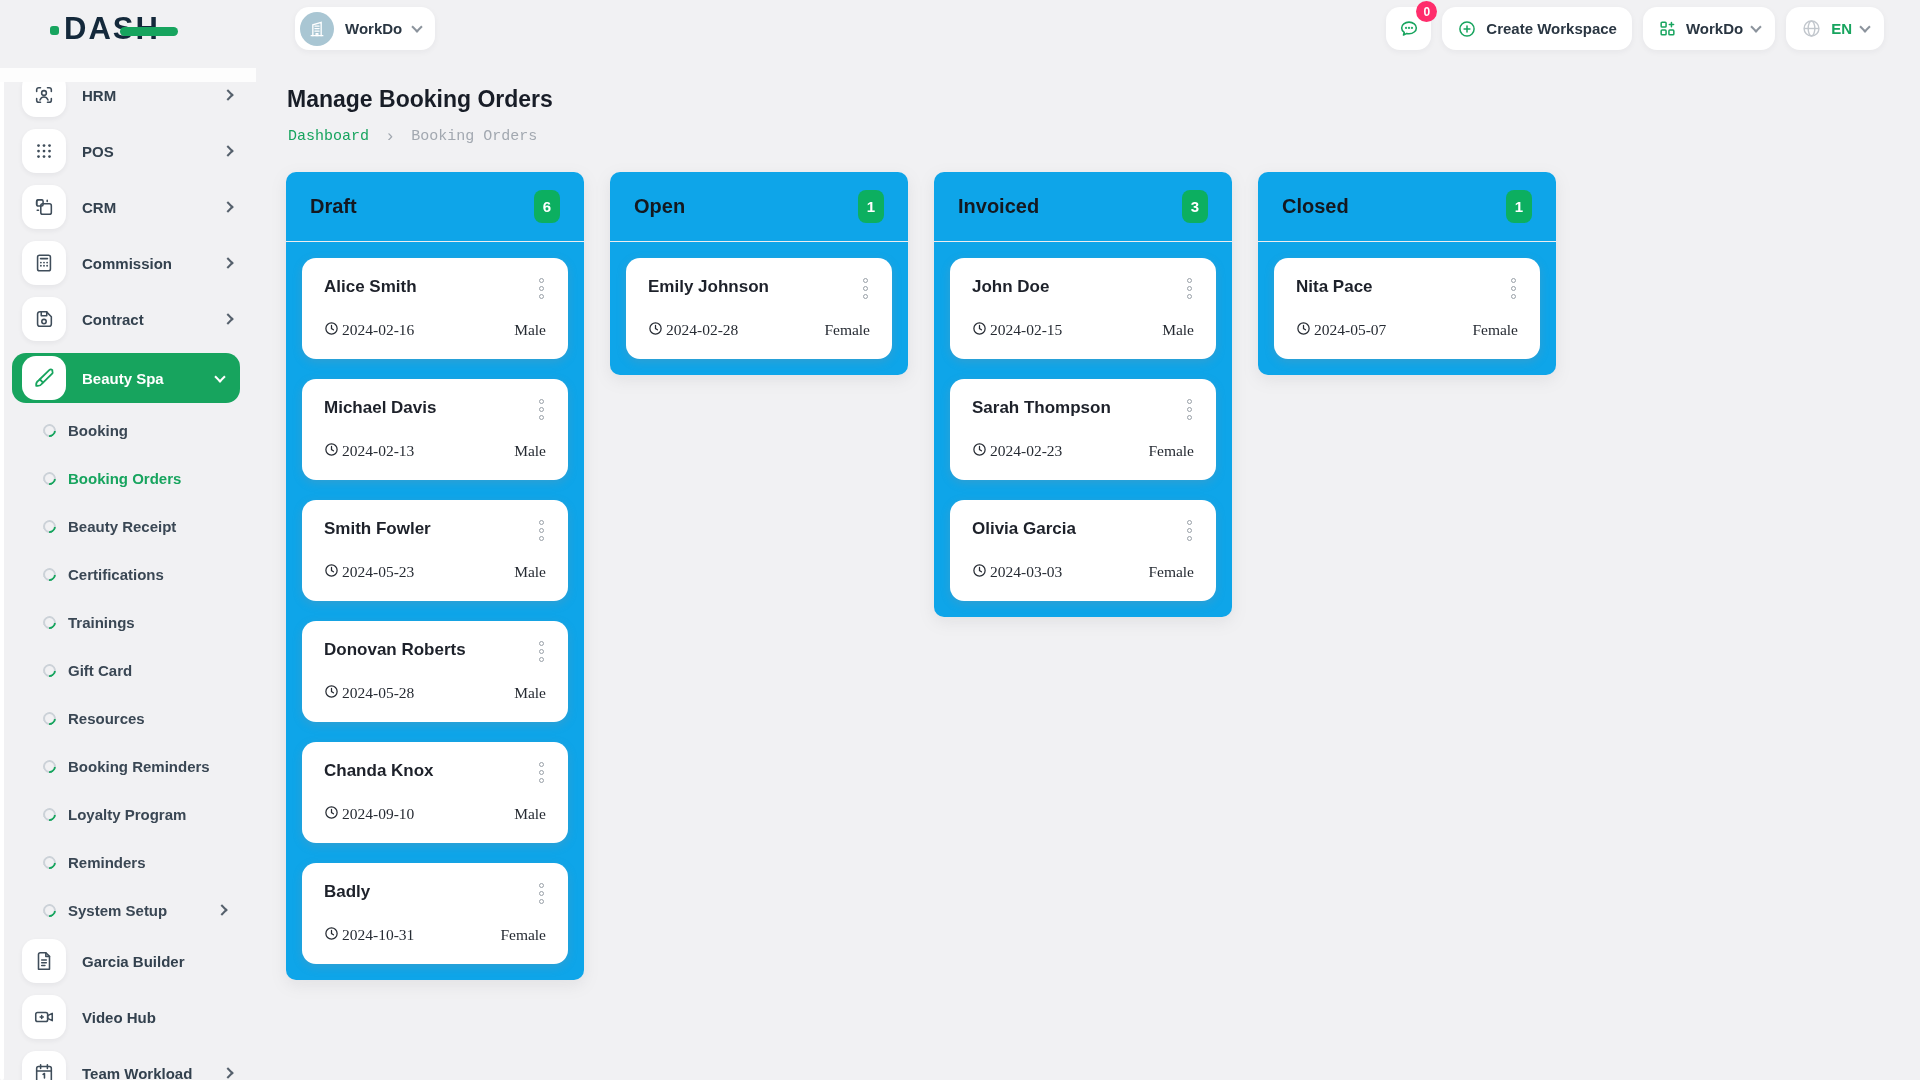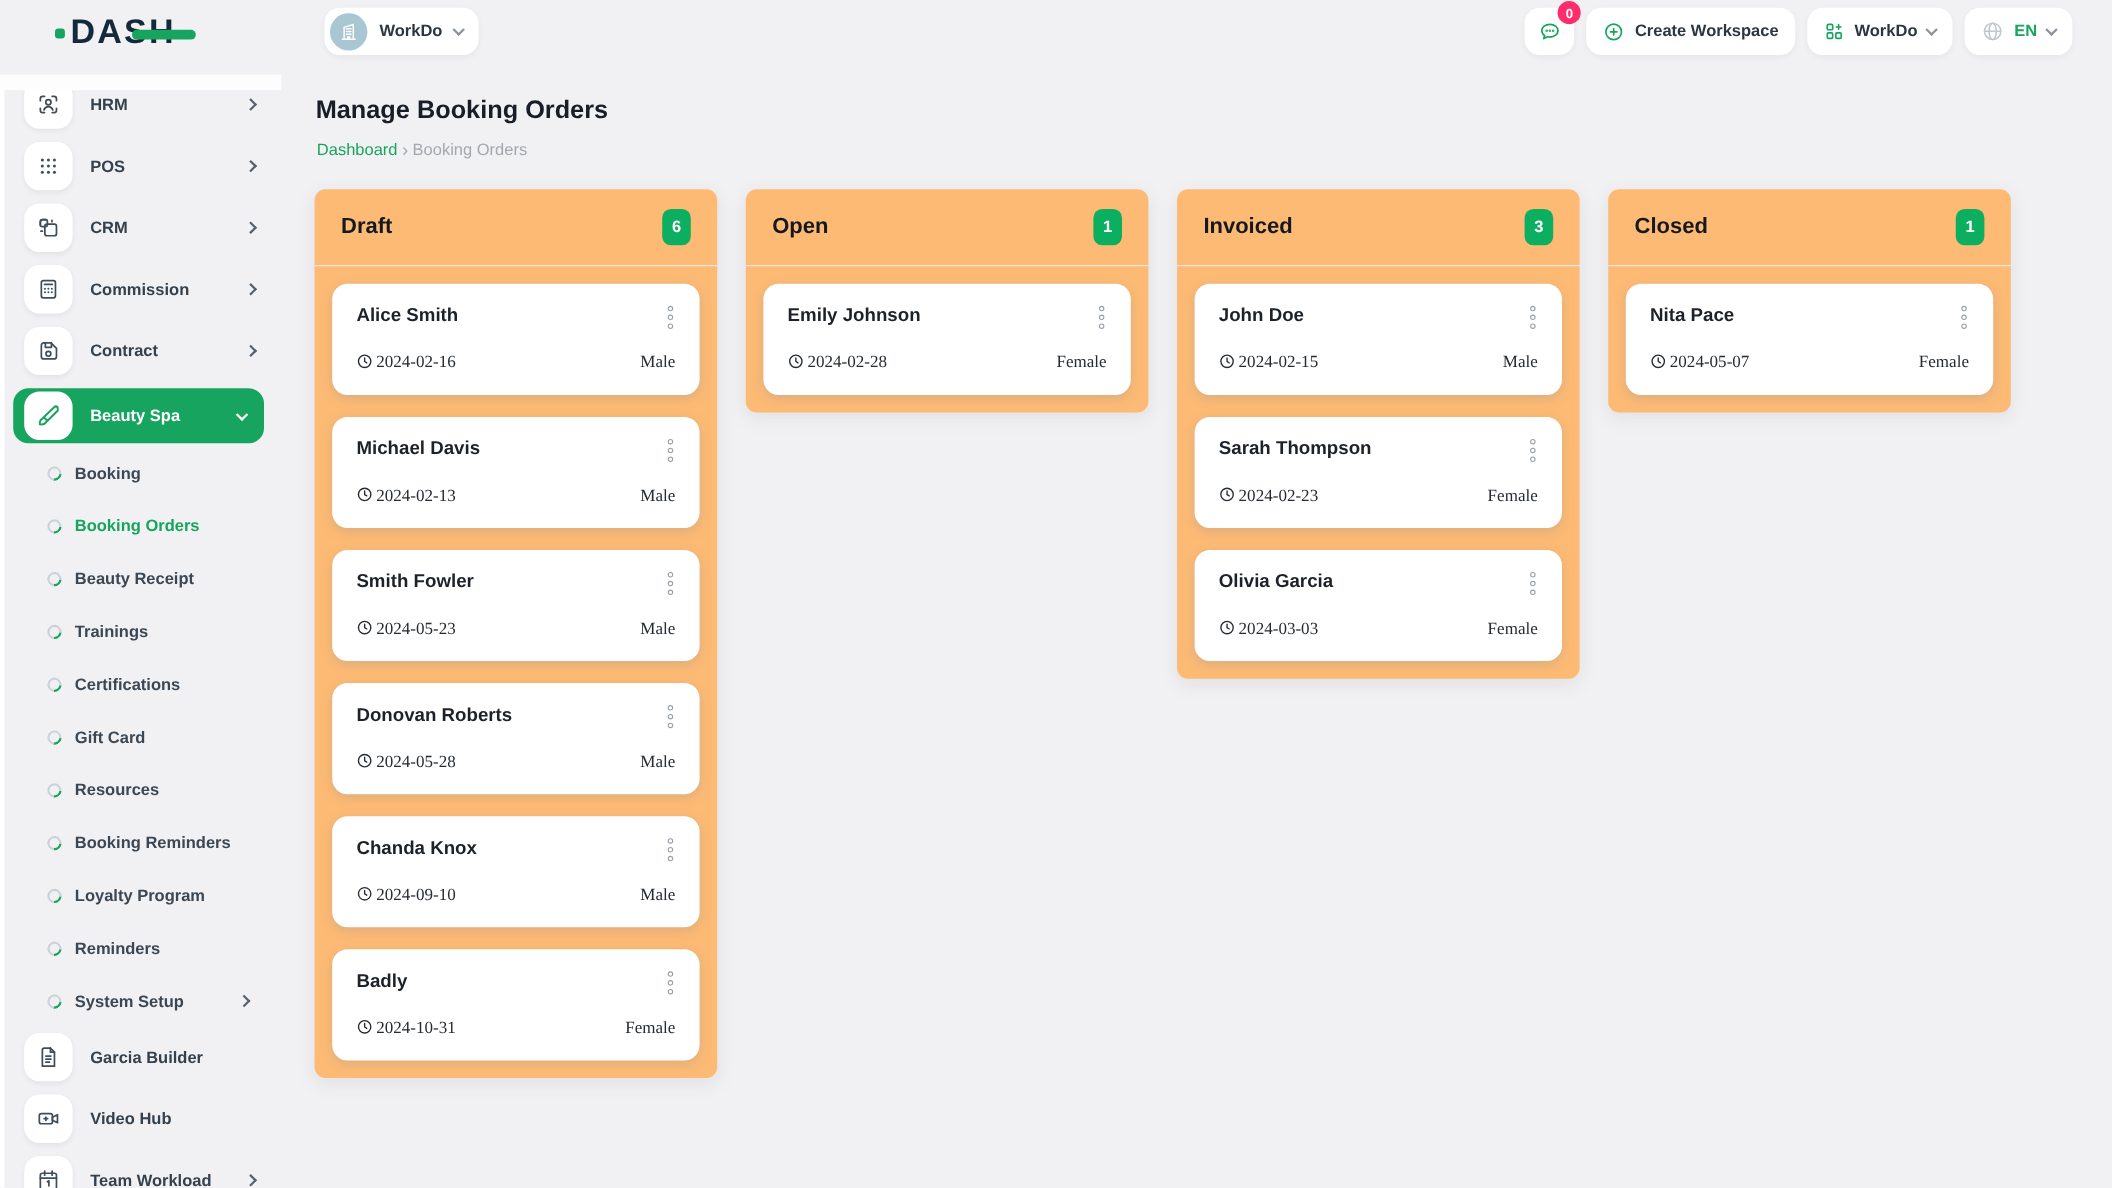--- a/index.html
+++ b/index.html
@@ -63,27 +63,27 @@
           border-bottom-color:#17a45e; transform:rotate(-40deg); flex:0 0 13px; }
   .sublabel { margin-left:12px; font-size:15px; font-weight:600; color:#3a4754; }
   .subrow.active .sublabel { color:#17a45e; }
   .subrow .chev { margin-left:auto; }
   .sidebar-fade { position:absolute; left:0; top:-2px; width:256px; height:16px;
           background:#fdfdfd; z-index:5; }
   
   .page-title { position:absolute; left:287px; top:86px; margin:0;
           font-size:23px; font-weight:700; color:#181d27; }
   .breadcrumb { position:absolute; left:288px; top:128px; display:flex; align-items:center;
-          gap:4px; font-size:15px; }
+          gap:16px; font-size:15px;font-family:Liberation Mono, monospace; }
   .bc-link { color:#17a45e; cursor:pointer; }
   .bc-sep  { color:#a2a8b0; font-size:17px; line-height:15px; }
   .bc-cur  { color:#a2a8b0; }
   
   .board { position:absolute; left:286px; top:172px; display:flex; gap:26px; align-items:flex-start; }
-  .kcol { width:366px; background:#fdba74; border-radius:10px;
+  .kcol { width:298px; background:#0ea5e9; border-radius:10px;
           box-shadow:0 5px 16px rgba(120,125,132,.13); }
   .kcol-head { display:flex; align-items:center; justify-content:space-between;
           padding:18px 24px; border-bottom:1px solid #ededef; }
   .kcol-title { font-size:20px; font-weight:700; color:#14181f; }
   .kcol-badge { min-width:26px; height:33px; padding:0 8px; border-radius:8px; background:#0caf60;
           color:#fff; font-size:15px; font-weight:600;
           display:flex; align-items:center; justify-content:center; }
   .kcol-body { padding:16px; display:flex; flex-direction:column; gap:20px; }
   .kcard { background:#fff; border-radius:14px; padding:17px 22px 20px;
           box-shadow:0 3px 10px rgba(140,145,152,.28); cursor:grab; }
@@ -253,25 +253,25 @@
         <div class="subrow active">
           <span class="bullet"></span>
           <span class="sublabel">Booking Orders</span>
         </div>
         <div class="subrow">
           <span class="bullet"></span>
           <span class="sublabel">Beauty Receipt</span>
         </div>
         <div class="subrow">
           <span class="bullet"></span>
+          <span class="sublabel">Certifications</span>
+        </div>
+        <div class="subrow">
+          <span class="bullet"></span>
           <span class="sublabel">Trainings</span>
-        </div>
-        <div class="subrow">
-          <span class="bullet"></span>
-          <span class="sublabel">Certifications</span>
         </div>
         <div class="subrow">
           <span class="bullet"></span>
           <span class="sublabel">Gift Card</span>
         </div>
         <div class="subrow">
           <span class="bullet"></span>
           <span class="sublabel">Resources</span>
         </div>
         <div class="subrow">

